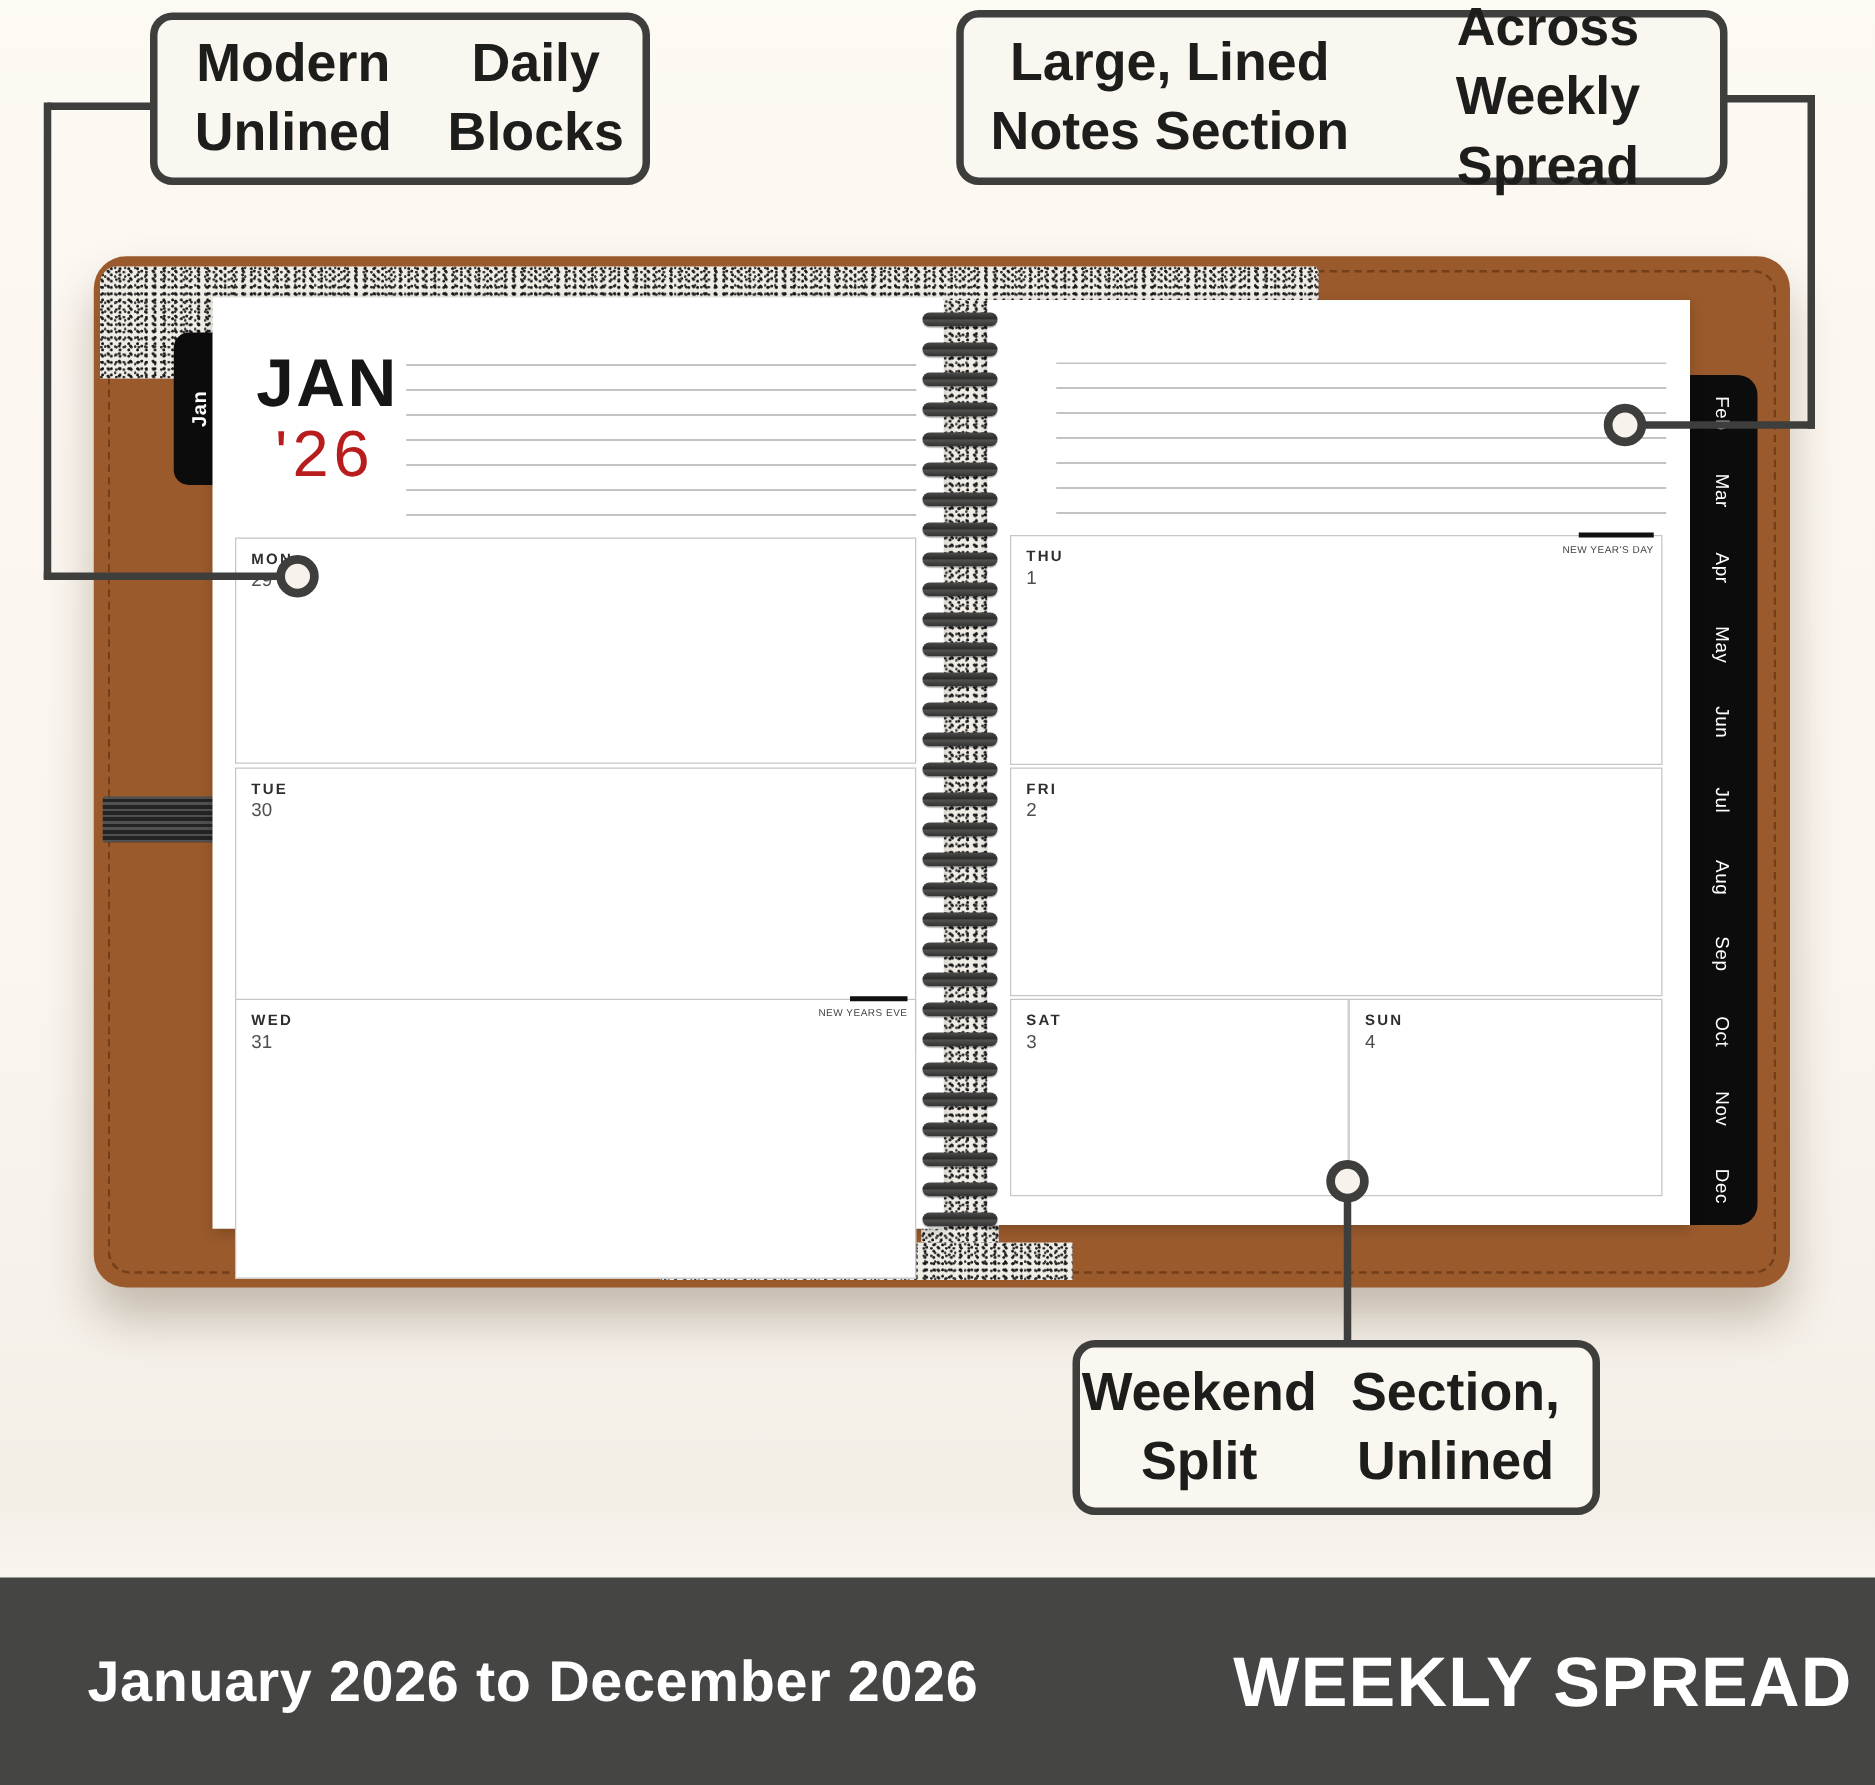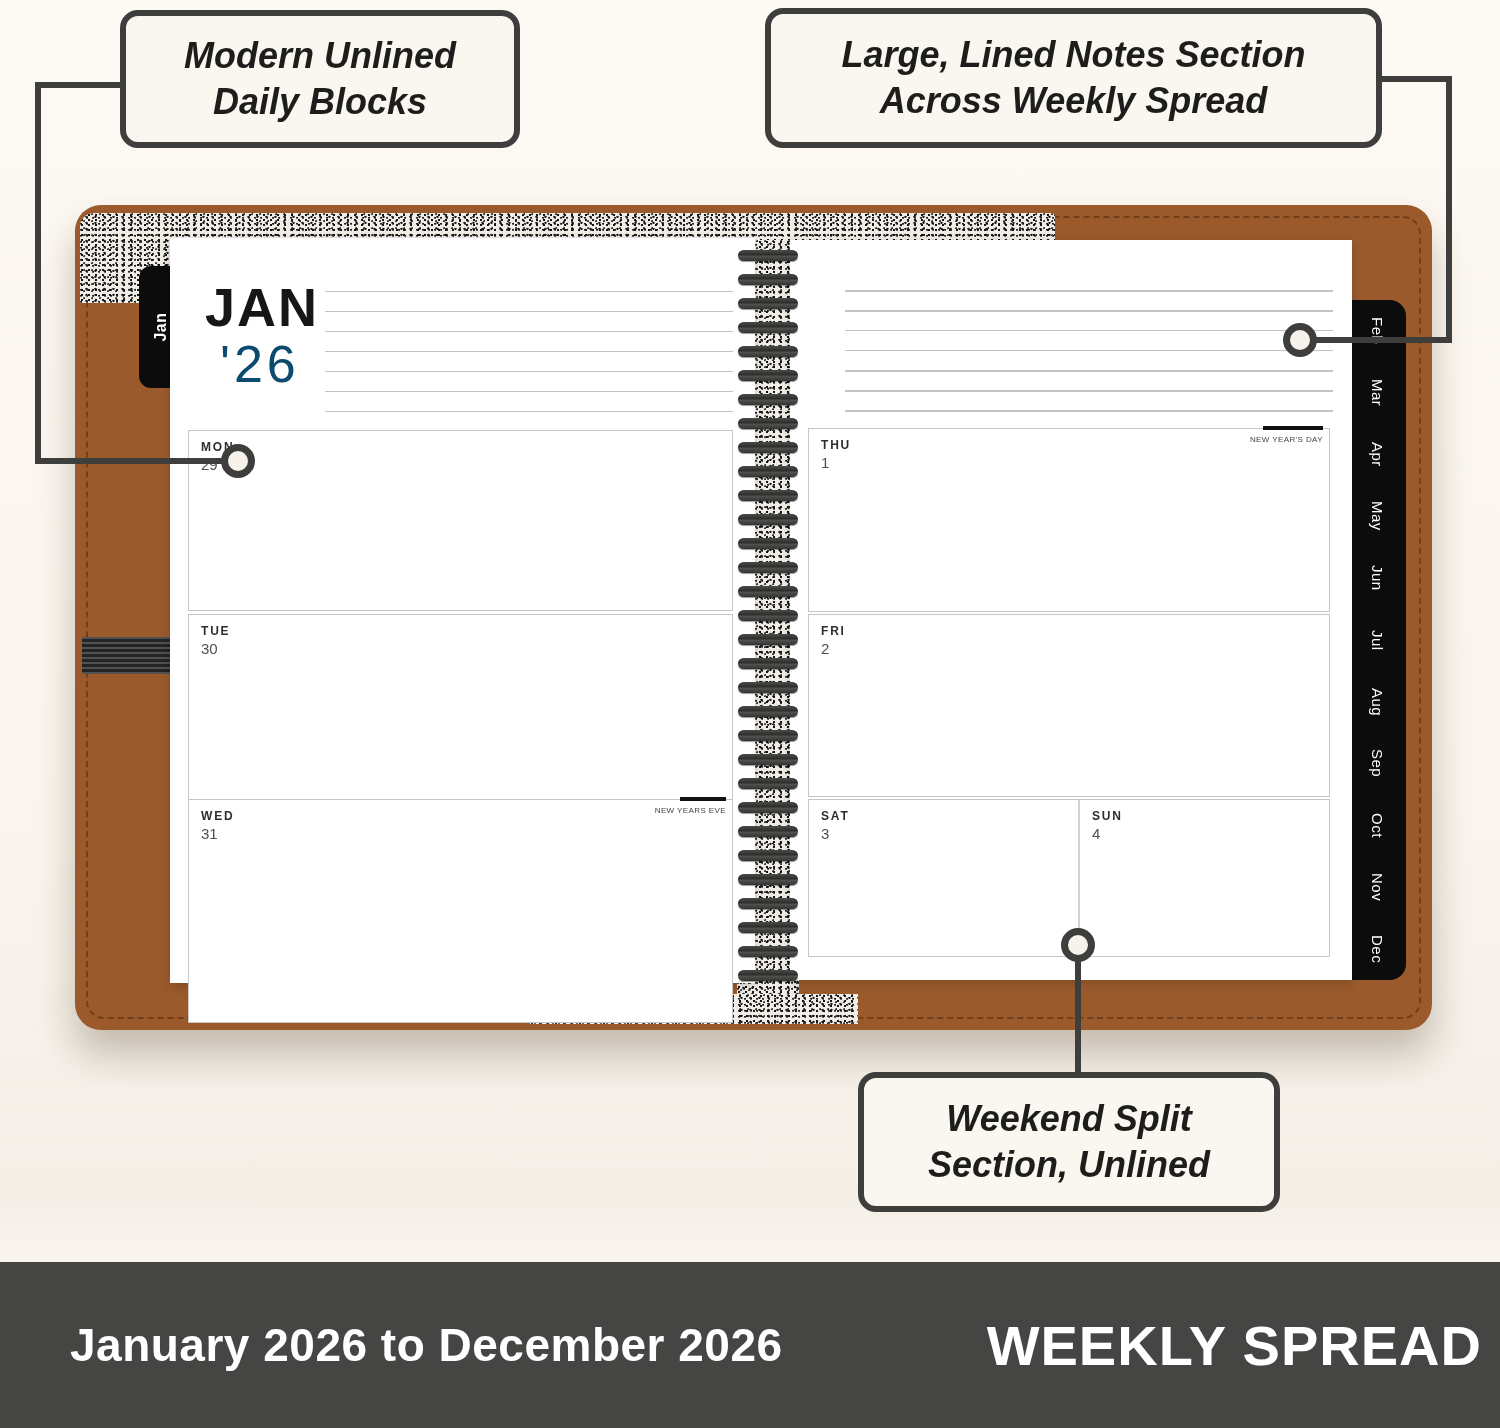--- a/index.html
+++ b/index.html
@@ -48,21 +48,21 @@
   .page-left{ left:170px; width:585px; }
   .page-right{ left:790px; top:240px; width:562px; height:740px; }
 
   
   .month-name{
     position:absolute; left:35px; top:42px; font-size:54px; font-weight:800;
     letter-spacing:2px; color:#161616; line-height:1;
   }
   .month-year{
     position:absolute; left:50px; top:100px; font-size:52px; font-weight:400;
-    letter-spacing:4px; color:#0c4a6e; line-height:1;
+    letter-spacing:4px; color:#b91c1c; line-height:1;
   }
 
   
   .notes-lines{
     position:absolute;
     background-image:repeating-linear-gradient(180deg, #c3c3c3 0 1.5px, transparent 1.5px 20px);
   }
   .notes-left{ left:155px; top:53px; width:408px; height:124px; }
   .notes-right{ left:55px; top:50px; width:488px; height:124px; }
 
@@ -108,22 +108,22 @@
   .coil{
     height:11px; margin-bottom:13px; border-radius:6px;
     background:linear-gradient(180deg,#4b4b49 0%, #2c2c2a 45%, #51514f 55%, #333331 100%);
     box-shadow:0 1px 1px rgba(0,0,0,.4);
   }
 
   
   .callout{
     position:absolute; z-index:12; background:#faf6f0;
     border:6px solid var(--connector,#3e3e3c); border-radius:18px;
-    display:flex; flex-direction:column; align-items:center; justify-content:center;
-    text-align:center; color:#1d1d1b; font-weight:700; font-size:36px; line-height:1.28;font-style:italic;
+    display:flex; flex-direction:row; align-items:center; justify-content:center;
+    text-align:center; color:#1d1d1b; font-weight:700; font-size:43px; line-height:1.28;
   }
   .connector{ position:absolute; background:var(--connector,#3e3e3c); z-index:10; }
   .marker{
     position:absolute; width:34px; height:34px; border-radius:50%; z-index:11;
     border:7px solid var(--connector,#3e3e3c); background:#f7f3ec;
   }
 
   
   .footer{
     position:absolute; left:0; bottom:0; width:1500px; height:166px; z-index:20;

